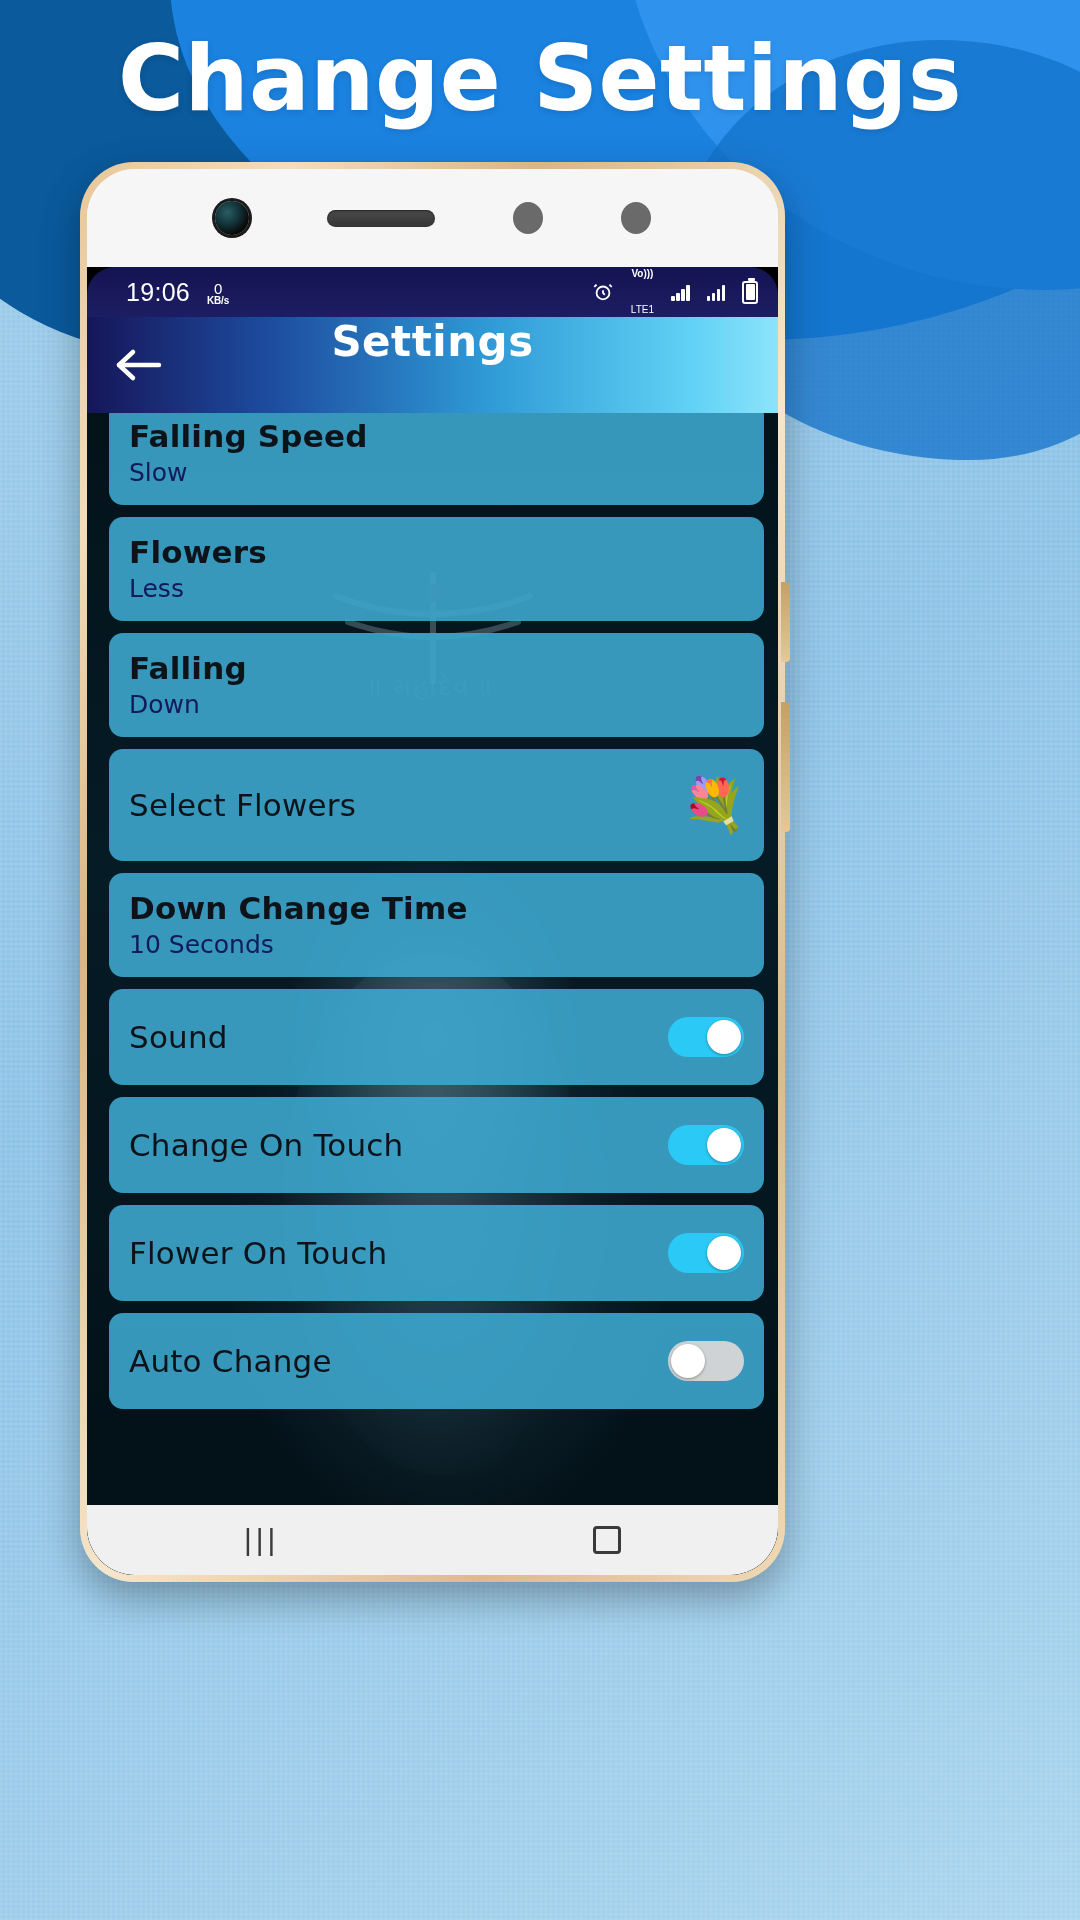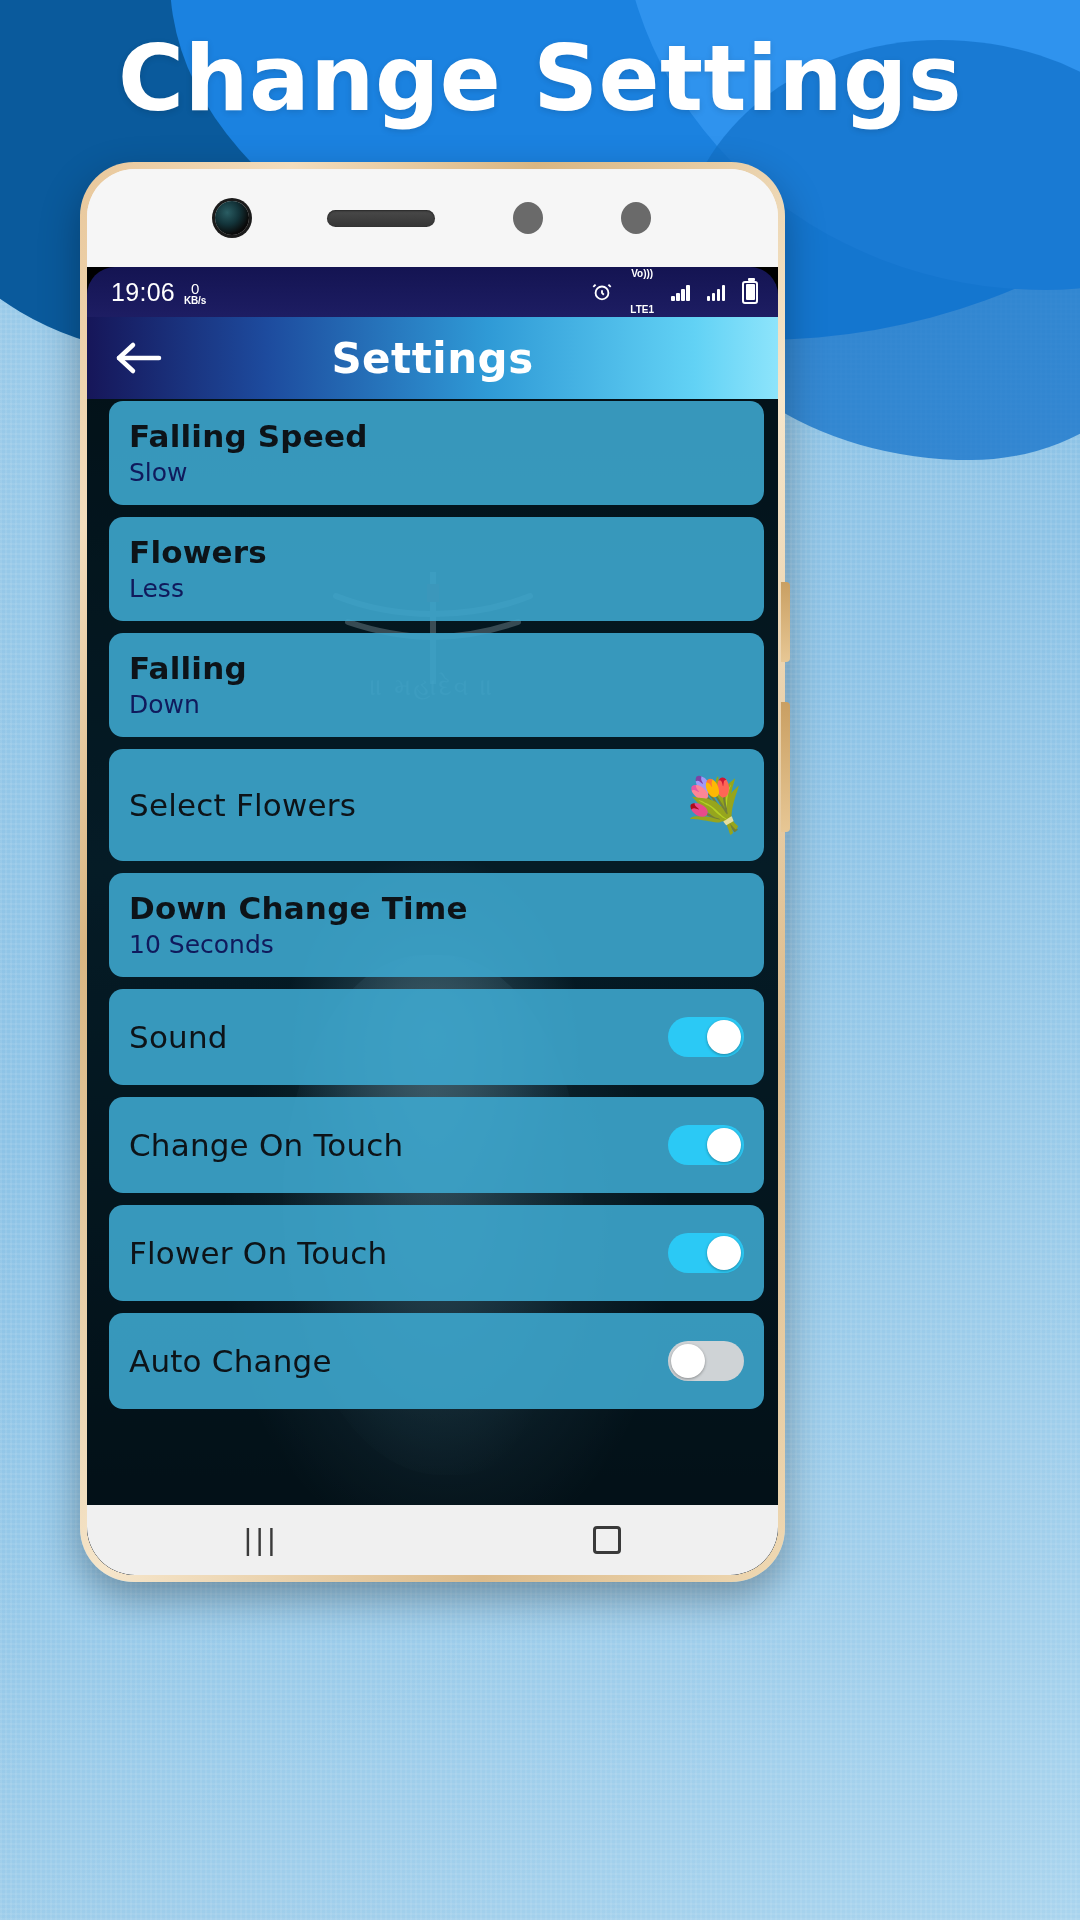--- a/index.html
+++ b/index.html
@@ -110,44 +110,44 @@
   
   #status-bar {
     position:relative; height:50px;
     background:linear-gradient(180deg,#141452 0%,#1d1d63 100%);
     display:flex; align-items:center; justify-content:space-between;
     padding:0 20px 0 24px;
     color:#fff;
     border-radius:28px 28px 0 0;
     z-index:3;
   }
-  .sb-left { display:flex; align-items:flex-start; gap:9px; }
+  .sb-left { display:flex; align-items:flex-start; gap:17px;margin-left:15px; }
   #sb-time { font-size:25px; font-weight:400; letter-spacing:.3px; }
   .netspeed { display:flex; flex-direction:column; align-items:center; line-height:1; padding-top:3px; }
   .netspeed .num { font-size:15px; font-weight:500; }
   .netspeed .unit { font-size:10px; font-weight:700; letter-spacing:-.2px; }
   .sb-right { display:flex; align-items:center; gap:17px; }
   .ic { display:inline-block; }
   .alarm-ic svg { display:block; }
   .volte { display:flex; flex-direction:column; align-items:center; line-height:1.05; }
   .volte .t { font-size:10px; font-weight:700; }
-  .volte .b { font-size:10px; font-weight:700;margin-top:25px; }
+  .volte .b { font-size:10px; font-weight:400;margin-top:25px; }
   .sig { display:flex; align-items:flex-end; gap:1.5px; height:17px; }
   .sig i { width:3.5px; background:#fff; display:block; border-radius:1px; }
   .sig i:nth-child(1){height:5px}.sig i:nth-child(2){height:8px}
   .sig i:nth-child(3){height:12px}.sig i:nth-child(4){height:16px}
   .batt { width:16px; height:23px; border:2px solid #fff; border-radius:3px; position:relative; }
   .batt::before{content:"";position:absolute;top:-5px;left:3.5px;width:7px;height:3px;background:#fff;border-radius:1px;}
   .batt::after{content:"";position:absolute;inset:1.5px;background:#fff;border-radius:1px;}
 
   
   #app-bar {
-    position:relative; height:82px;
+    position:relative; height:96px;
     background:linear-gradient(90deg,#161659 0%, #1d4b9e 26%, #2f9ad6 58%, #62d2f5 88%, #8de4fb 100%);
-    display:flex; align-items:center;
+    display:flex; 
     padding:0 24px;
     z-index:3;
   }
   #back-arrow { width:62px; display:flex; align-items:center; }
   #back-arrow svg { display:block; }
   #app-title {
     position:absolute; left:0; right:0; text-align:center;
     font-family:"DejaVu Sans", sans-serif;
     font-size:42px; font-weight:700; color:#fff;
     letter-spacing:.5px;

